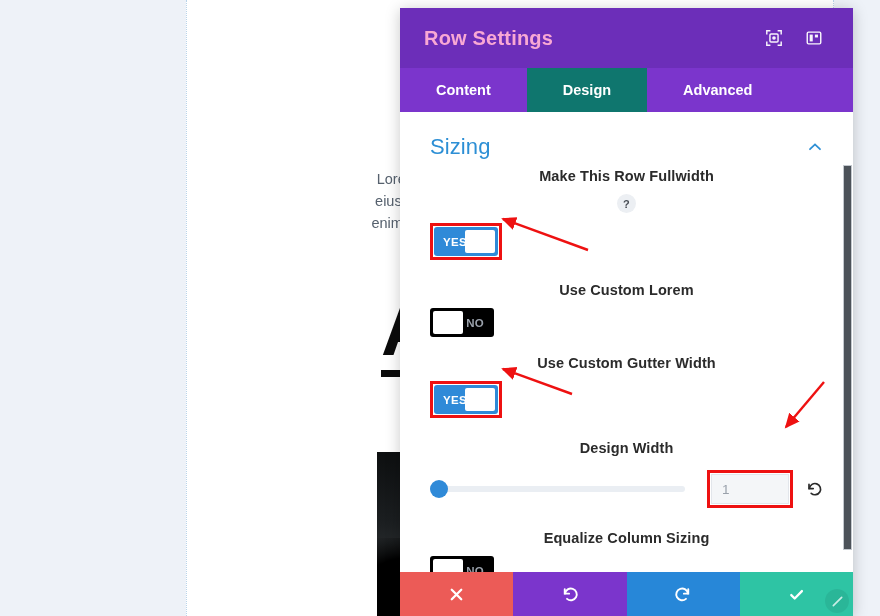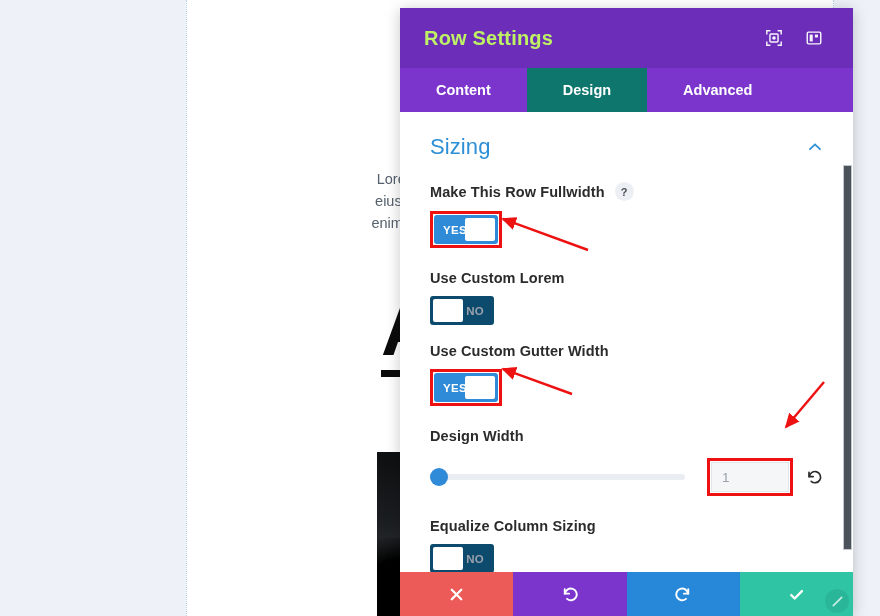--- a/index.html
+++ b/index.html
@@ -115,21 +115,21 @@
 
   .modal-header {
     position: relative;
     height: 60px;
     background: #6c2eb9;
     display: flex;
     align-items: center;
     padding: 0 18px 0 24px;
   }
   .modal-title {
-    color: #bef264;
+    color: #f9a8d4;
     font-size: 20px;
     font-weight: 700;
     letter-spacing: .2px;
     flex: 1;
   }
   .hdr-icons { display: flex; align-items: center; gap: 22px; margin-right: 12px; }
   .hdr-ico { width: 18px; height: 18px; opacity: .95; cursor: pointer; }
 
   .tabs {
     height: 44px;
@@ -153,60 +153,61 @@
     height: 468px;
     background: #ffffff;
     padding: 22px 30px 0 30px;
     overflow: hidden;
   }
 
   .section-head {
     display: flex;
     align-items: center;
     justify-content: space-between;
-    margin-bottom: 22px;
+    margin-bottom: 8px;
   }
   .section-title {
     color: #2d8fd5;
     font-size: 22px;
     font-weight: 400;
     letter-spacing: .1px;
   }
   .chev { width: 16px; height: 16px; color: #2d8fd5; cursor: pointer; }
 
   .field { margin-bottom: 18px; }
   .field-label {
     display: flex;
     align-items: center;
     gap: 10px;
     font-size: 14.5px;
     font-weight: 700;
     color: #2b2b2b;
     margin-bottom: 10px;
     letter-spacing: .1px;
+    flex-direction: column;
   }
   .help-badge {
     width: 19px; height: 19px; border-radius: 50%;
     background: #eceff3;
     color: #4a4f57;
     font-size: 11px; font-weight: 700;
     display: flex; align-items: center; justify-content: center;
     cursor: pointer;
   }
 
   
   .toggle {
     width: 64px; height: 29px;
     border-radius: 3px;
     display: flex; align-items: center;
     cursor: pointer;
     position: relative;
   }
   .toggle.on  { background: #2f8ad8; justify-content: flex-start; }
-  .toggle.off { background: #0c4a6e; justify-content: flex-start; }
+  .toggle.off { background: #000000; justify-content: flex-start; }
   .toggle .knob {
     width: 30px; height: 23px;
     background: #ffffff;
     border-radius: 2px;
     position: absolute;
   }
   .toggle.on  .knob { right: 3px; }
   .toggle.off .knob { left: 3px; }
   .toggle .txt {
     position: absolute;

